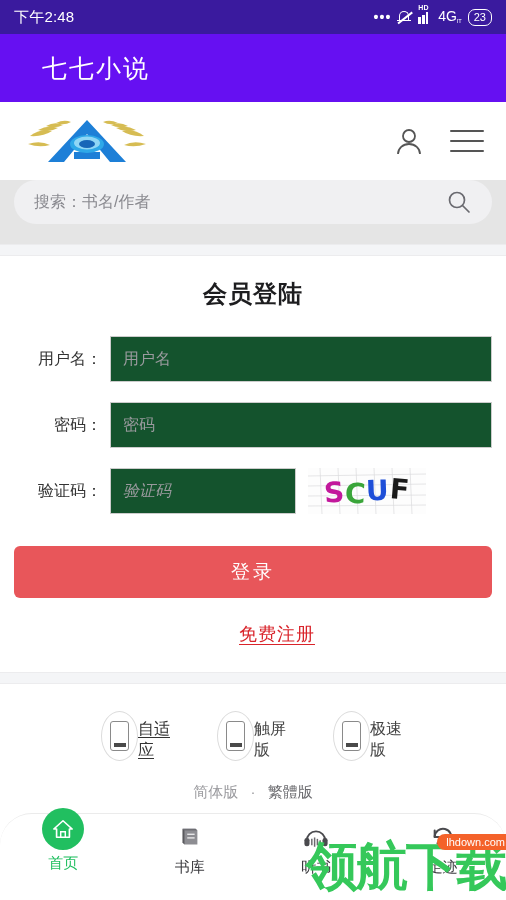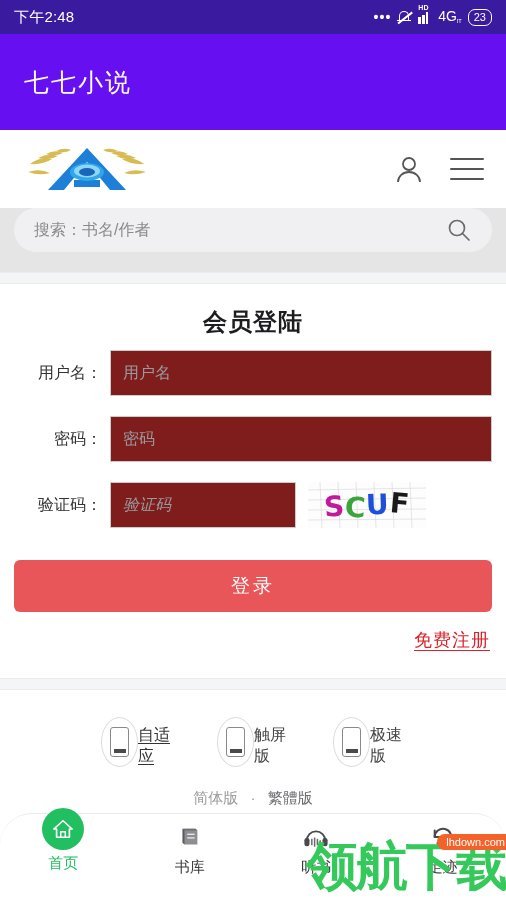--- a/index.html
+++ b/index.html
@@ -38,21 +38,21 @@
   .hd-tag { font-size:7px; font-weight:bold; position:absolute; top:-7px; left:0; }
   .net { font-size:14px; }
   .net sub { font-size:8px; }
   .batt {
     border:1.5px solid #fff; border-radius:7px; padding:0 5px;
     font-size:11px; line-height:14px; height:17px; display:flex; align-items:center;
   }
 
   
   .titlebar {
-    height:96px; background:#6610f2; display:flex; align-items:center; padding:0 24px;
+    height:68px; background:#6610f2; display:flex; align-items:center; padding:0 42px;
   }
   .titlebar .brand { color:#fff; font-size:25px; letter-spacing:2px; }
 
   
   .logorow {
     height:78px; display:flex; align-items:center; justify-content:space-between;
     padding:0 22px; background:#fff;
   }
   .logo { width:130px; height:54px; }
   .headicons { display:flex; align-items:center; gap:26px; }
@@ -69,28 +69,28 @@
   .searchbar .ph { color:#8a8a90; font-size:16px; }
   .ico-search { width:26px; height:26px; }
 
   
   .sep { height:12px; background:#f4f5f7; border-top:1px solid #ececee; border-bottom:1px solid #ececee; }
 
   
   .panel { background:#fff; padding:22px 0 26px; }
   .panel h2 {
     text-align:center; font-size:24px; color:#1d1d1f; font-weight:bold;
-    letter-spacing:1px; margin-bottom:12px;
+    letter-spacing:1px; margin-bottom:26px;
   }
   .frow { display:flex; align-items:center; margin-bottom:20px; padding:0 14px; }
   .frow .lab {
     width:96px; text-align:right; font-size:16px; color:#333; padding-right:8px; flex:none;
   }
   .fld {
-    flex:1; height:46px; background:#7f1d1d; border:1px solid #ccc;
+    flex:1; height:46px; background:#14532d; border:1px solid #ccc;
     display:flex; align-items:center; padding:16px 12px;
     font-size:16px; color:#9a9a9e;
   }
   .frow.captcha .fld { flex:none; width:186px;font-style:italic; }
   .cap-img {
     width:118px; height:46px; margin-left:12px; position:relative;
     background:#fdfdfd; overflow:hidden; flex:none;
   }
   .cap-grid { position:absolute; inset:0; opacity:.5; }
   .cap-text {
@@ -102,21 +102,21 @@
   .cap-text span:nth-child(2){ transform:translateY(2px) rotate(3deg); }
   .cap-text span:nth-child(3){ transform:translateY(-1px) rotate(-2deg); }
   .cap-text span:nth-child(4){ transform:translateY(-2px) rotate(5deg); }
 
   .btnrow { padding:12px 14px 0; }
   .loginbtn {
     display:block; width:100%; height:52px; border:none; border-radius:6px;
     background:#e8565a; color:#fff; font-size:19px; letter-spacing:3px;
     font-family:"Liberation Sans", sans-serif; cursor:pointer;
   }
-  .reglink-row { padding:16px 16px 0; display:flex; justify-content:flex-end;margin-left:48px; }
+  .reglink-row { padding:24px 16px 0; display:flex; justify-content:center;margin-left:48px; }
   .reglink {
     color:#d9232a; font-size:18px; text-decoration:underline;
     text-underline-offset:4px; letter-spacing:1px; cursor:pointer;
   }
 
   
   .versions { background:#fff; padding:26px 0 14px; display:flex; justify-content:center; gap:44px; }
   .vitem { width:72px; display:flex; flex-direction:row; align-items:center; cursor:pointer; }
   .vcircle {
     width:50px; height:50px; border-radius:50%; border:1px solid #dcdcdc;

